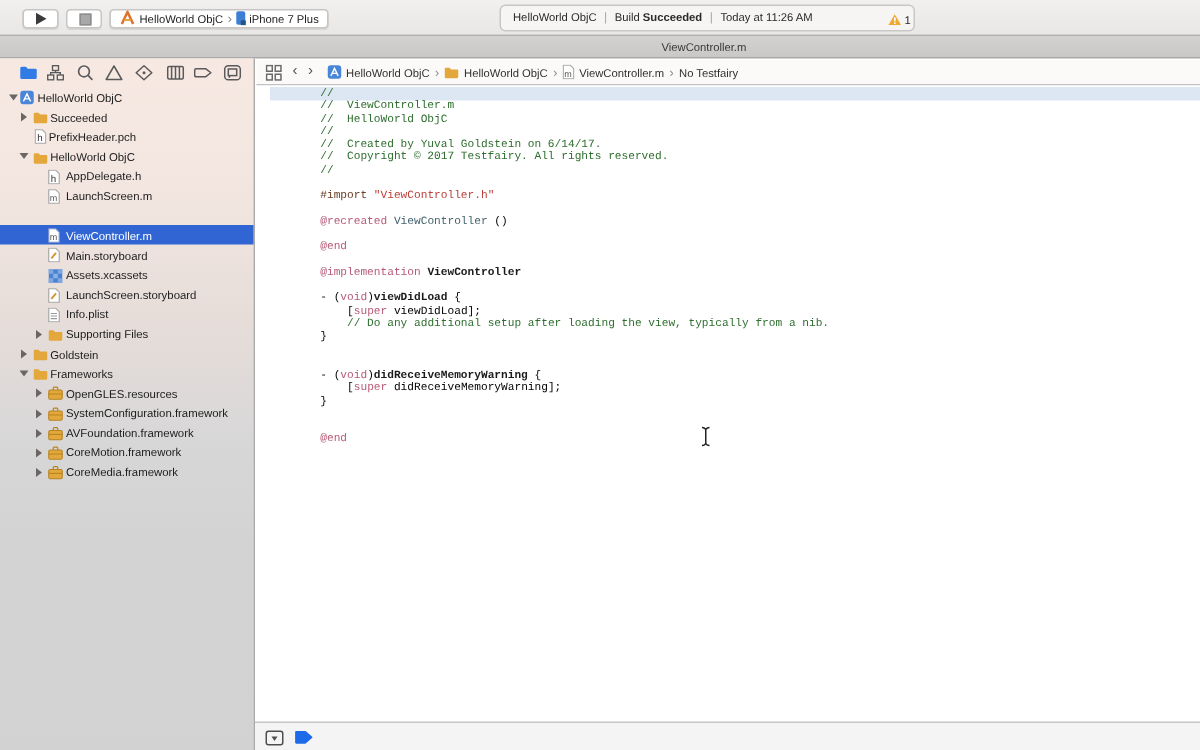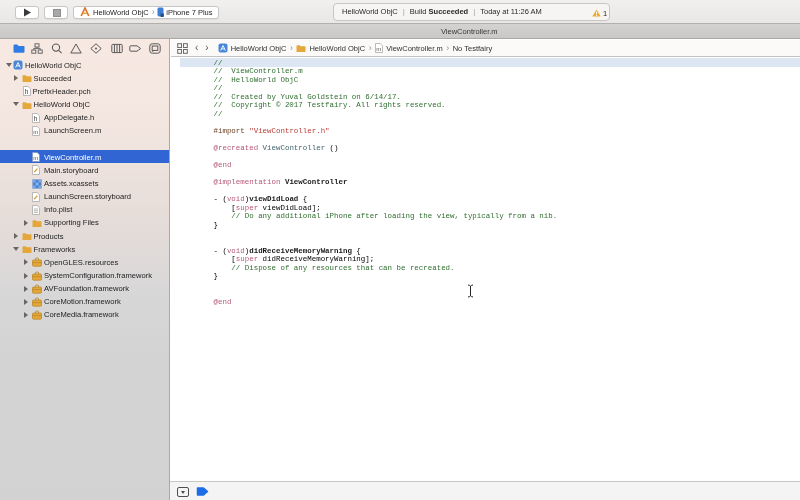--- a/index.html
+++ b/index.html
@@ -231,21 +231,21 @@
         <svg class="fico" style="left:32px" width="10" height="10">
           <path d="M0.5 3 Q0.5 2.2 1.3 2.2 L3.7 2.2 L4.7 3.3 L9 3.3 Q9.5 3.3 9.5 4 L9.5 8.4 Q9.5 9.1 8.8 9.1 L1.2 9.1 Q0.5 9.1 0.5 8.4 Z" fill="#E4A73B"></path>
         </svg>
         <span class="lbl" style="left:44px">Supporting Files</span>
       </div>
     <div class="trow" style="top:170.95px">
         <span class="tri-r" style="left:13.5px"></span>
         <svg class="fico" style="left:21.5px" width="10" height="10">
           <path d="M0.5 3 Q0.5 2.2 1.3 2.2 L3.7 2.2 L4.7 3.3 L9 3.3 Q9.5 3.3 9.5 4 L9.5 8.4 Q9.5 9.1 8.8 9.1 L1.2 9.1 Q0.5 9.1 0.5 8.4 Z" fill="#E4A73B"></path>
         </svg>
-        <span class="lbl" style="left:33.5px">Products</span>
+        <span class="lbl" style="left:33.5px">Goldstein</span>
       </div>
     <div class="trow" style="top:184.1px">
         <span class="tri-d" style="left:12.5px"></span>
         <svg class="fico" style="left:21.5px" width="10" height="10">
           <path d="M0.5 3 Q0.5 2.2 1.3 2.2 L3.7 2.2 L4.7 3.3 L9 3.3 Q9.5 3.3 9.5 4 L9.5 8.4 Q9.5 9.1 8.8 9.1 L1.2 9.1 Q0.5 9.1 0.5 8.4 Z" fill="#E4A73B"></path>
         </svg>
         <span class="lbl" style="left:33.5px">Frameworks</span>
       </div>
     <div class="trow" style="top:197.25px">
         <span class="tri-r" style="left:24px"></span>
@@ -338,27 +338,26 @@
 <span class="cp">#import</span> <span class="cs">"ViewController.h"</span>
 
 <span class="ck">@recreated</span> <span class="cc">ViewController</span> ()
 
 <span class="ck">@end</span>
 
 <span class="ck">@implementation</span> <span class="cc cb">ViewController</span>
 
 - (<span class="ck">void</span>)<span class="cb">viewDidLoad</span> {
     [<span class="ck">super</span> viewDidLoad];
-    <span class="cg">// Do any additional iPhone after loading the view, typically from a nib.</span>
+    <span class="cg">// Do any additional setup after loading the view, typically from a nib.</span>
 }
 
 
 - (<span class="ck">void</span>)<span class="cb">didReceiveMemoryWarning</span> {
     [<span class="ck">super</span> didReceiveMemoryWarning];
-    <span class="cg">// Dispose of any resources that can be recreated.</span>
 }
 
 
 <span class="ck">@end</span></div>
 
 <div class="abs" id="botbar">
   <span style="position:absolute;left:7px;top:5px;width:12px;height:10px;border:1px solid #4E4E4E;border-radius:2px;"></span>
   <span style="position:absolute;left:11px;top:9px;width:0;height:0;border-top:3px solid #4E4E4E;border-left:2.5px solid transparent;border-right:2.5px solid transparent;"></span>
   <svg width="13" height="9" style="position:absolute;left:26px;top:5px">
       <path d="M1.5 1 L7.5 1 L11.5 4.5 L7.5 8 L1.5 8 Z" fill="#1D6BE8" stroke="#1D6BE8" stroke-width="1.5" stroke-linejoin="round"></path>

